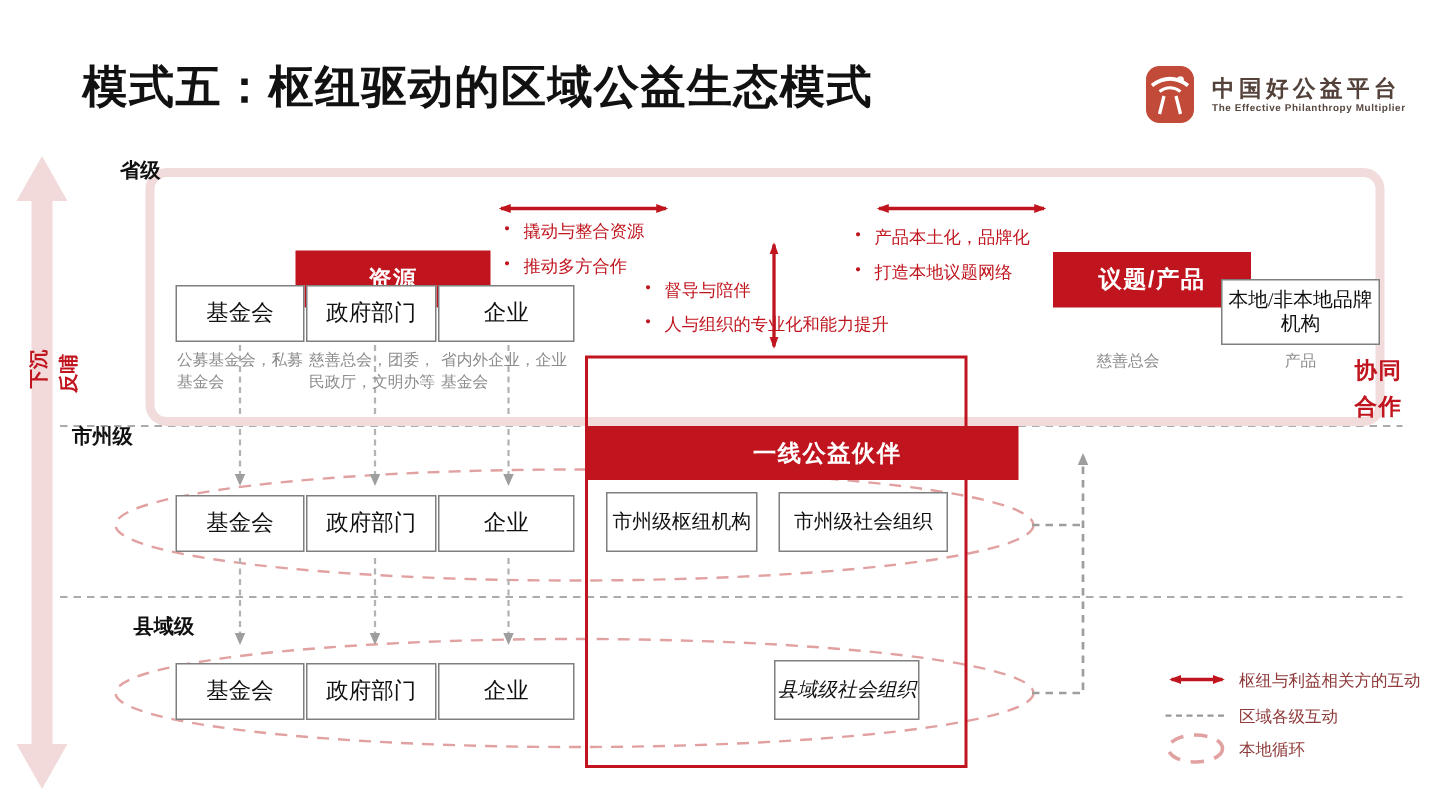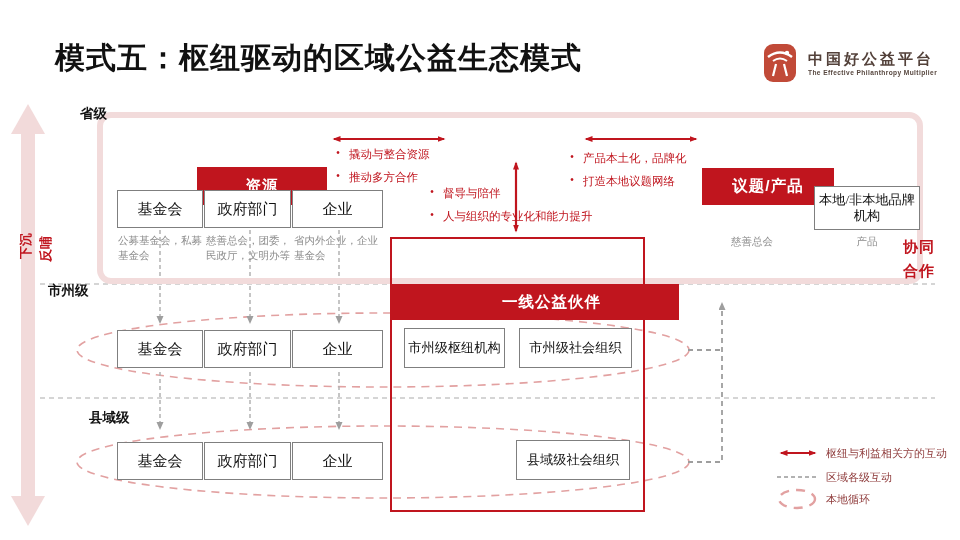--- a/index.html
+++ b/index.html
@@ -147,19 +147,19 @@
 
   <div class="abs wbox" style="left:117px;top:330px;width:86px;height:38px;">基金会</div>
   <div class="abs wbox" style="left:204px;top:330px;width:87px;height:38px;">政府部门</div>
   <div class="abs wbox" style="left:292px;top:330px;width:91px;height:38px;">企业</div>
   <div class="abs wbox sm" style="left:404px;top:328px;width:101px;height:40px;">市州级枢纽机构</div>
   <div class="abs wbox sm" style="left:519px;top:328px;width:113px;height:40px;">市州级社会组织</div>
 
   <div class="abs wbox" style="left:117px;top:442px;width:86px;height:38px;">基金会</div>
   <div class="abs wbox" style="left:204px;top:442px;width:87px;height:38px;">政府部门</div>
   <div class="abs wbox" style="left:292px;top:442px;width:91px;height:38px;">企业</div>
-  <div class="abs wbox sm" style="left:516px;top:440px;width:114px;height:40px;">县域级社会组织</div>
+  <div class="abs wbox sm" style="left:516px;top:440px;width:97px;height:40px;font-style:italic;">县域级社会组织</div>
 
   <div class="abs legend-label" style="left:826px;top:446px;">枢纽与利益相关方的互动</div>
   <div class="abs legend-label" style="left:826px;top:470px;">区域各级互动</div>
   <div class="abs legend-label" style="left:826px;top:492px;">本地循环</div>
 
 </div>
 
 </body></html>

